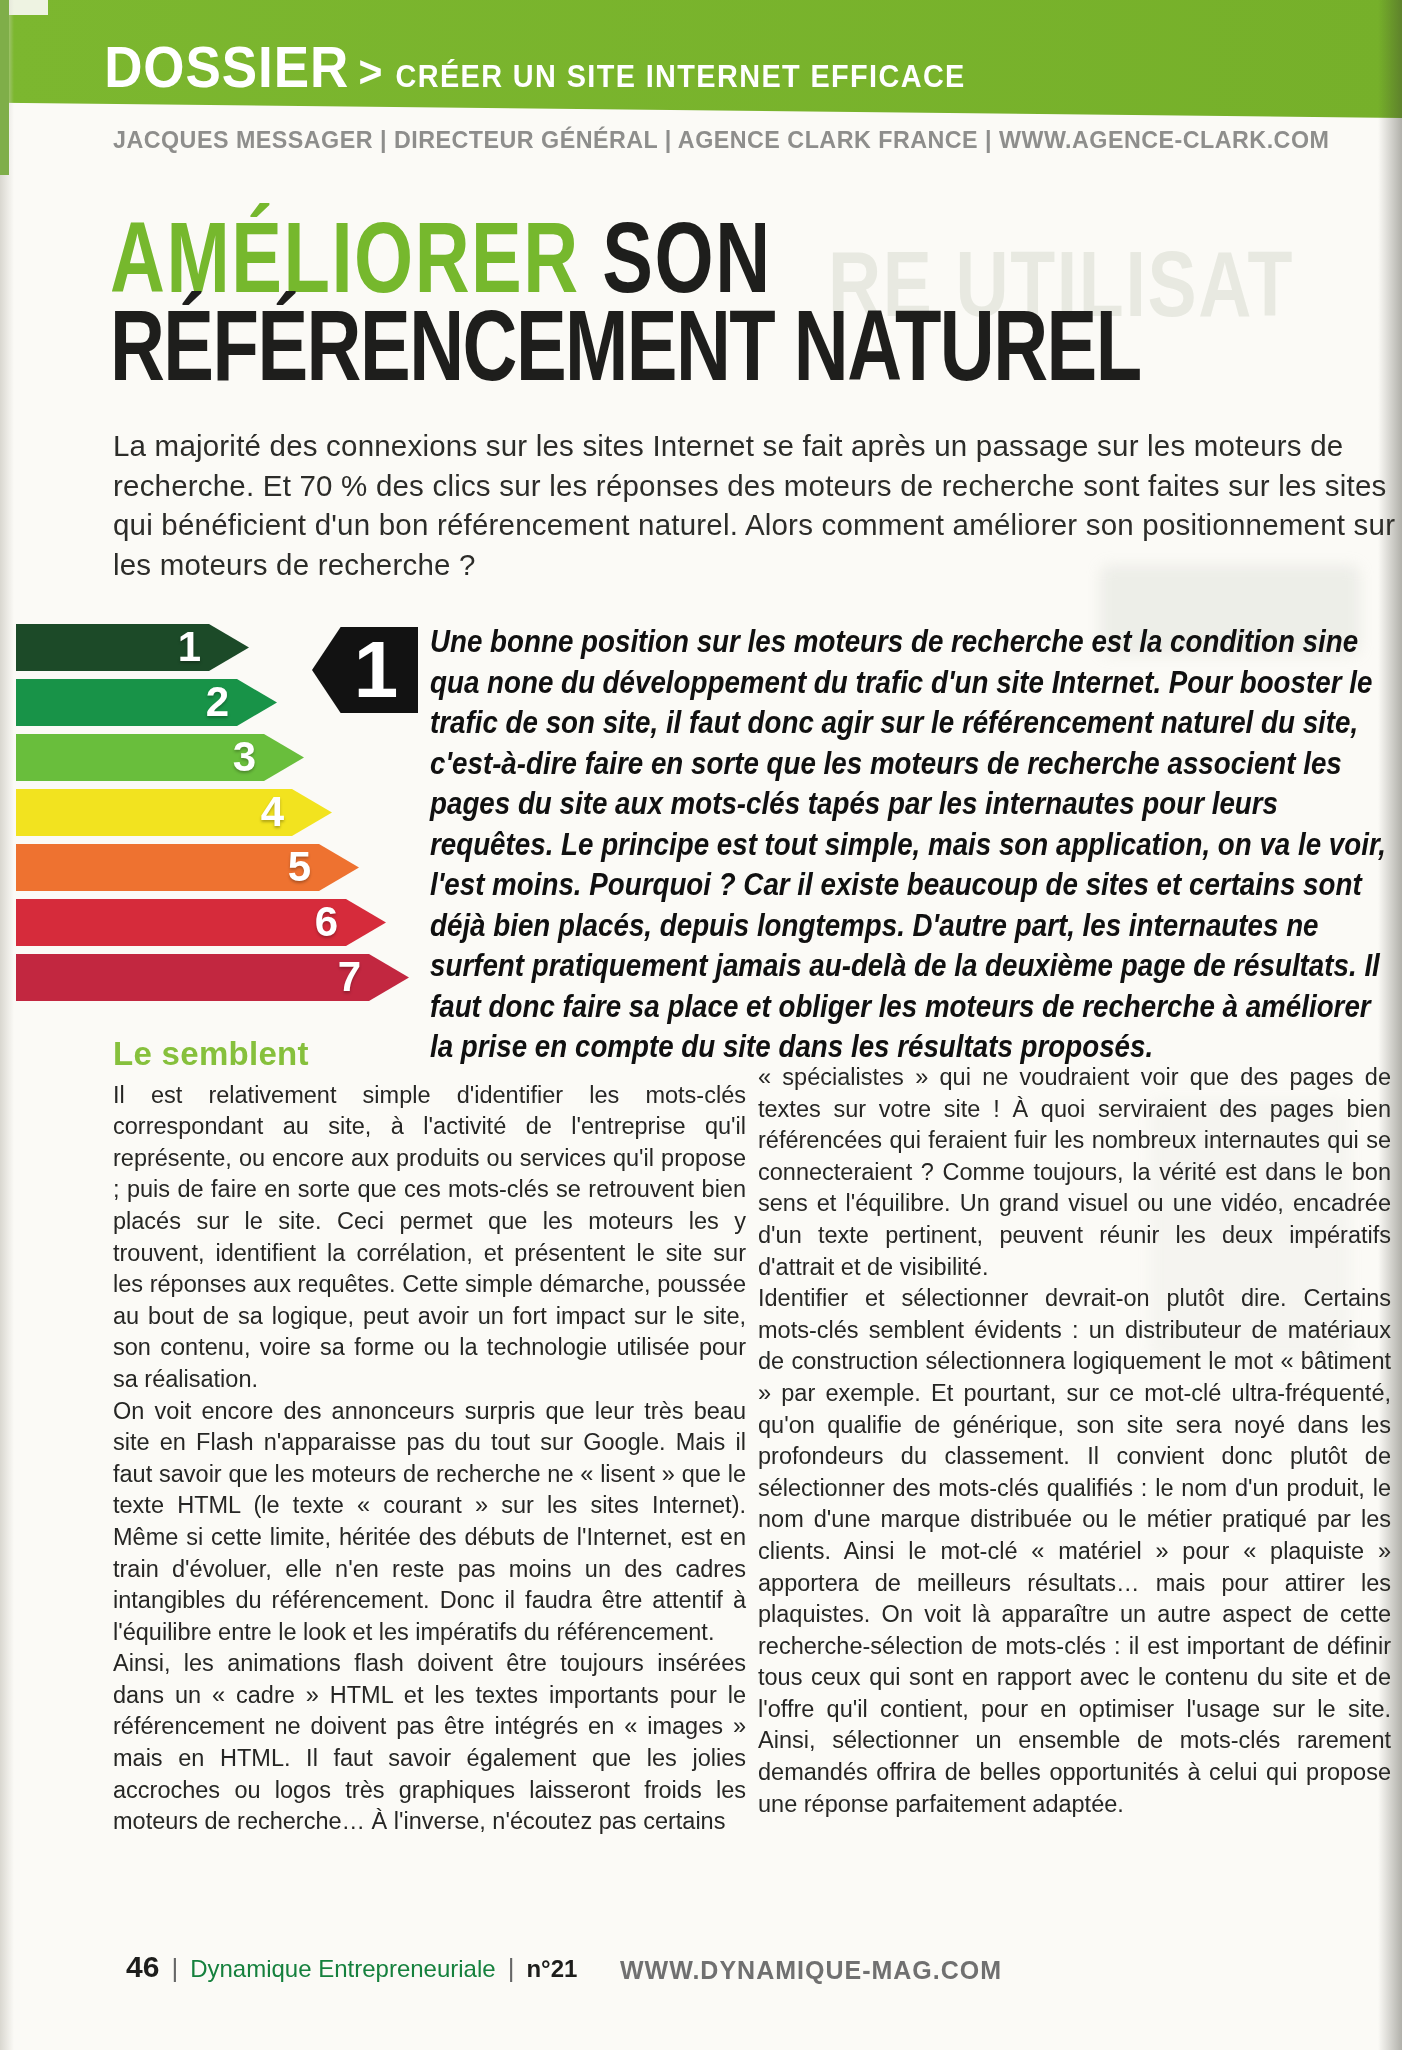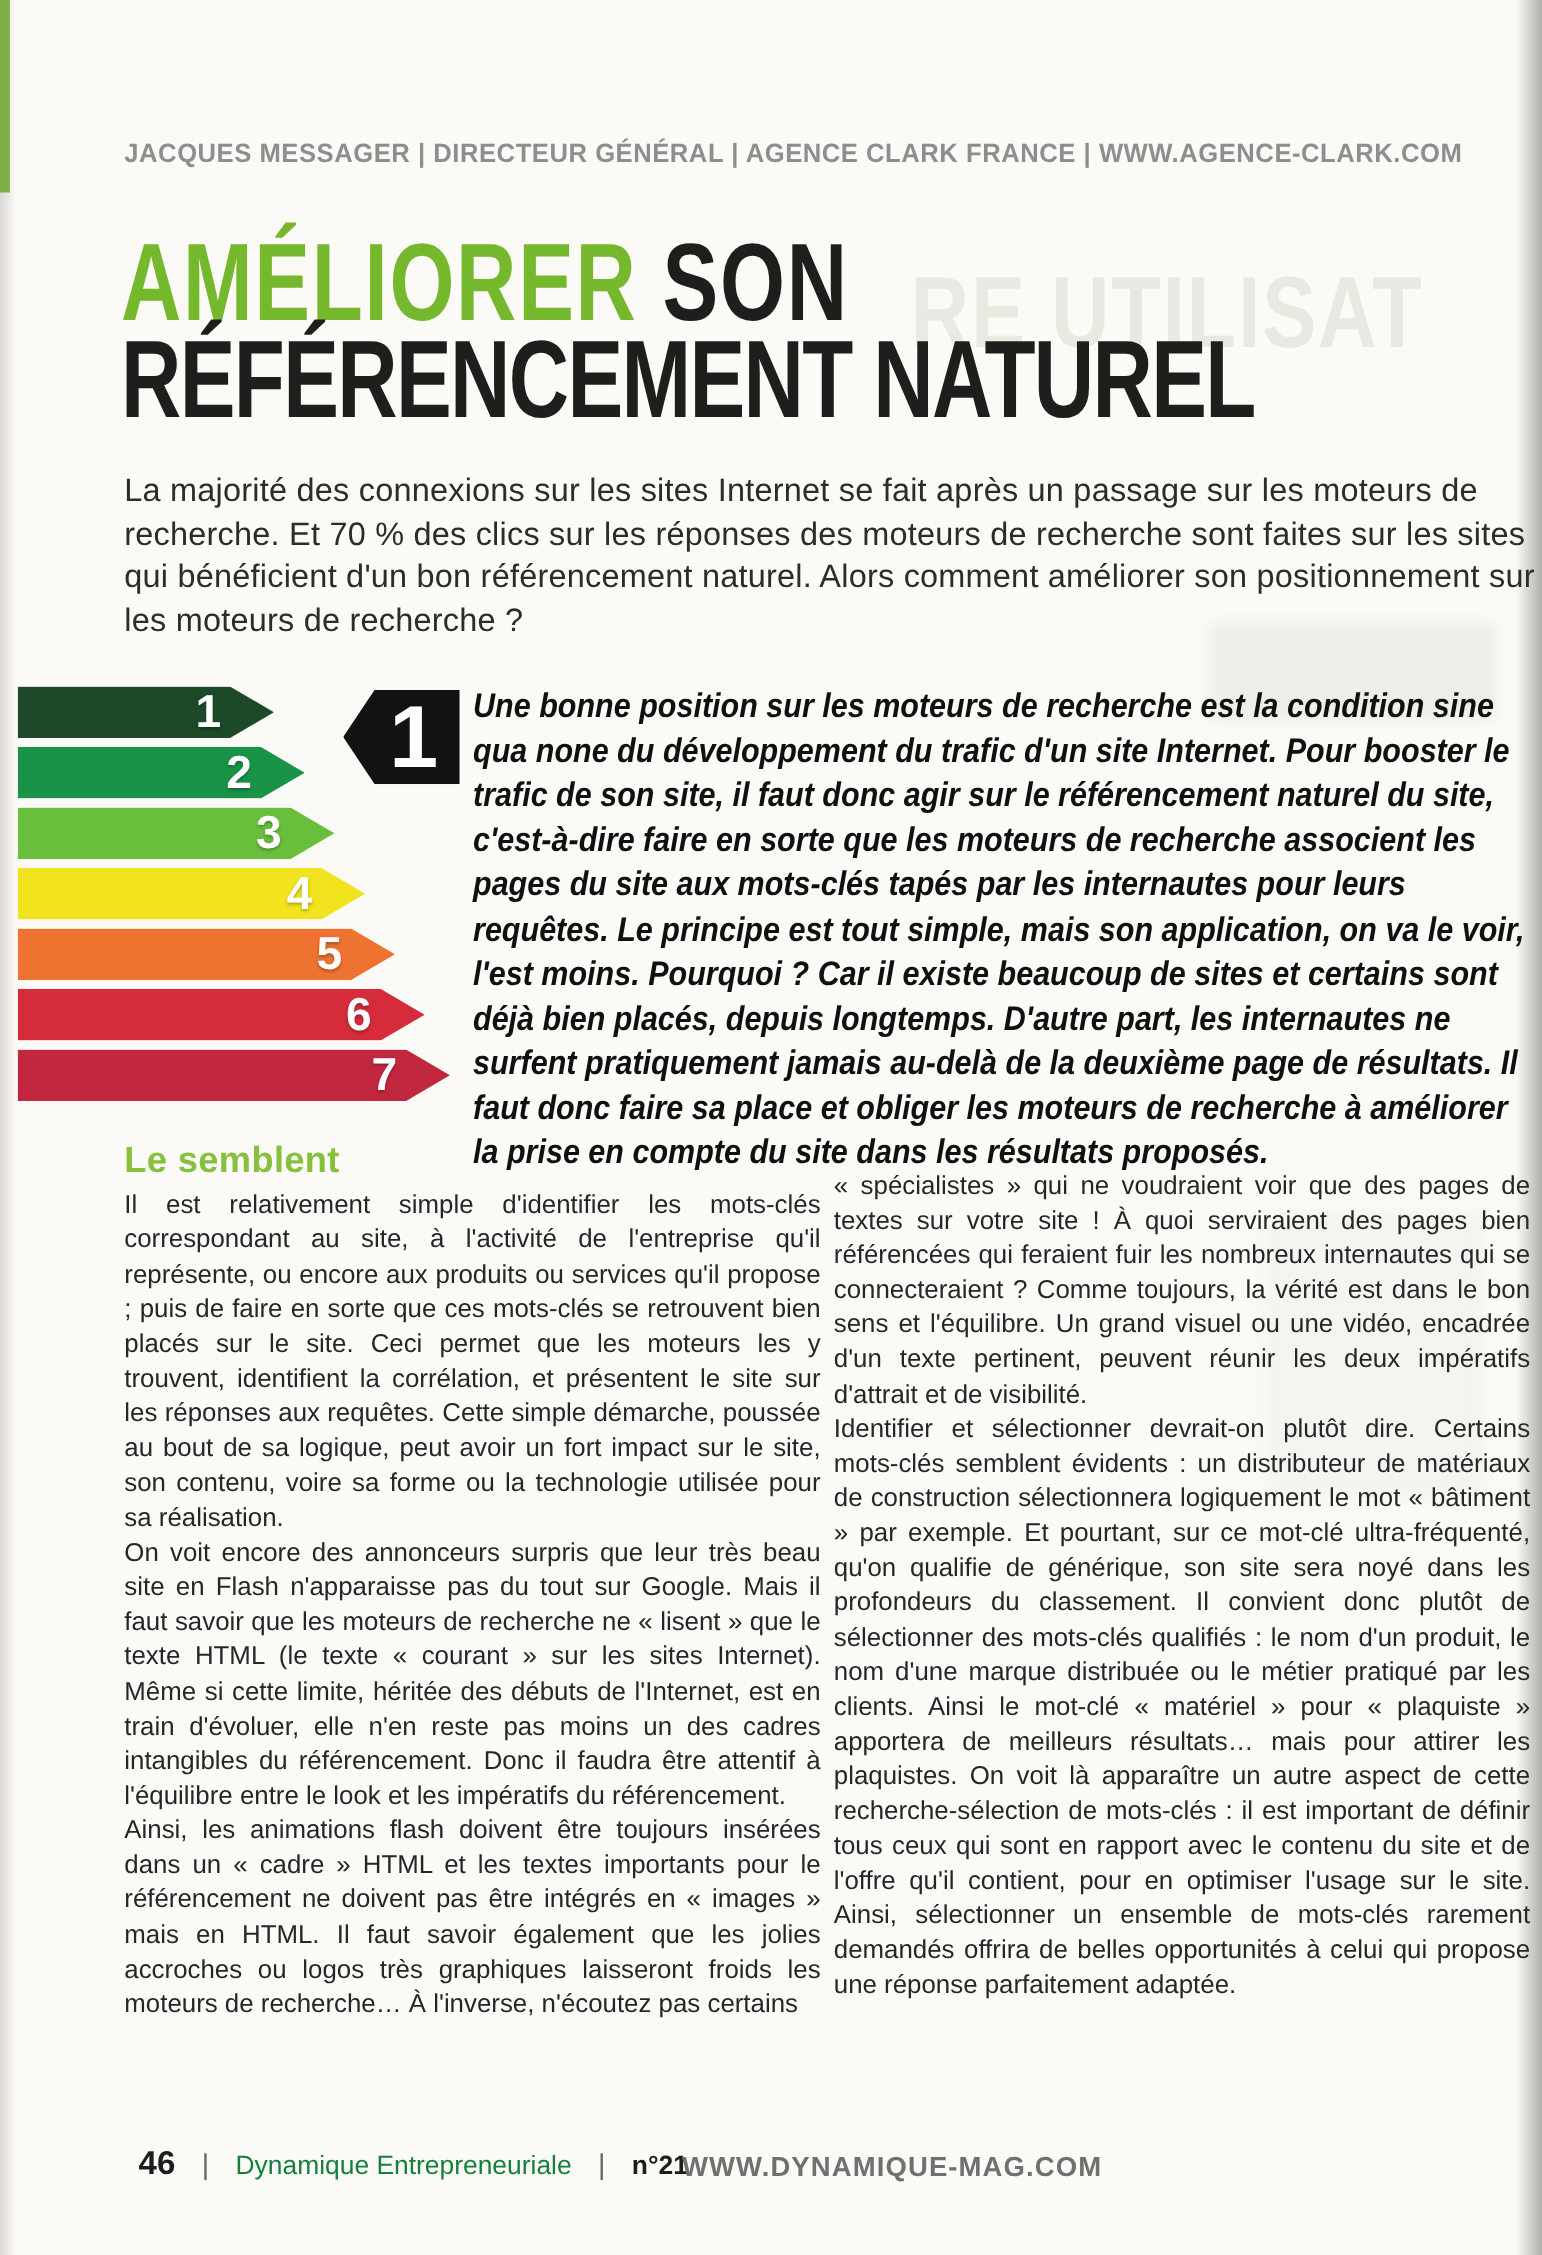--- a/index.html
+++ b/index.html
@@ -82,39 +82,46 @@
   .col{ position:absolute; top:1038px; width:633px; z-index:2;
     font-size:23.5px; line-height:31.6px; color:#262624; text-align:justify; }
   .col-left{ left:113px; }
   .col-right{ left:758px; padding-top:24px; }
   .col h2{ font-size:33px; font-weight:700; color:#86c03c; margin:0 0 10px 0;
     text-align:left; letter-spacing:.3px; }
   .col-right h2{ margin-top:20px; }
   .col p{ margin:0; }
   
   .footer{ position:absolute; left:126px; top:1950px; z-index:2;
-    display:flex; align-items:baseline; gap:24px; color:#1d1d1b; }
+    display:flex; align-items:baseline; gap:12px; color:#1d1d1b; }
   .pageno{ font-size:30px; font-weight:800; }
   .fsep{ font-size:26px; font-weight:300; color:#666; }
   .magname{ font-size:24px; font-weight:400; color:#15803d; }
   .issue{ font-size:24px; font-weight:700; }
   .website{ position:absolute; left:620px; top:1956px; z-index:2;
     font-size:25px; font-weight:700; color:#707070; letter-spacing:1px; }
 </style>
 </head>
 <body>
 
 <div class="page">
 
   <div class="edge-left"></div>
   <div class="edge-left-green"></div>
   <div class="smudge smudge-a"></div>
   <div class="smudge smudge-b"></div>
   <div class="ghost-title">RE UTILISAT</div>
 
+  <header class="greenbar">
+    <div class="kicker-row">
+      <span class="kicker">DOSSIER</span>
+      <span class="kicker-arrow">&gt;</span>
+      <span class="kicker-sub">CRÉER UN SITE INTERNET EFFICACE</span>
+    </div>
+  </header>
 
   <div class="byline">JACQUES MESSAGER | DIRECTEUR GÉNÉRAL | AGENCE CLARK FRANCE | WWW.AGENCE-CLARK.COM</div>
 
   <h1 class="title">
     <div class="title-line first"><span class="t-green">AMÉLIORER</span><span> SON</span></div>
     <div class="title-line">RÉFÉRENCEMENT NATUREL</div>
   </h1>
 
   <p class="standfirst">La majorité des connexions sur les sites Internet se fait après un passage sur les moteurs de recherche. Et 70 % des clics sur les réponses des moteurs de recherche sont faites sur les sites qui bénéficient d'un bon référencement naturel. Alors comment améliorer son positionnement sur les moteurs de recherche ?</p>
 

